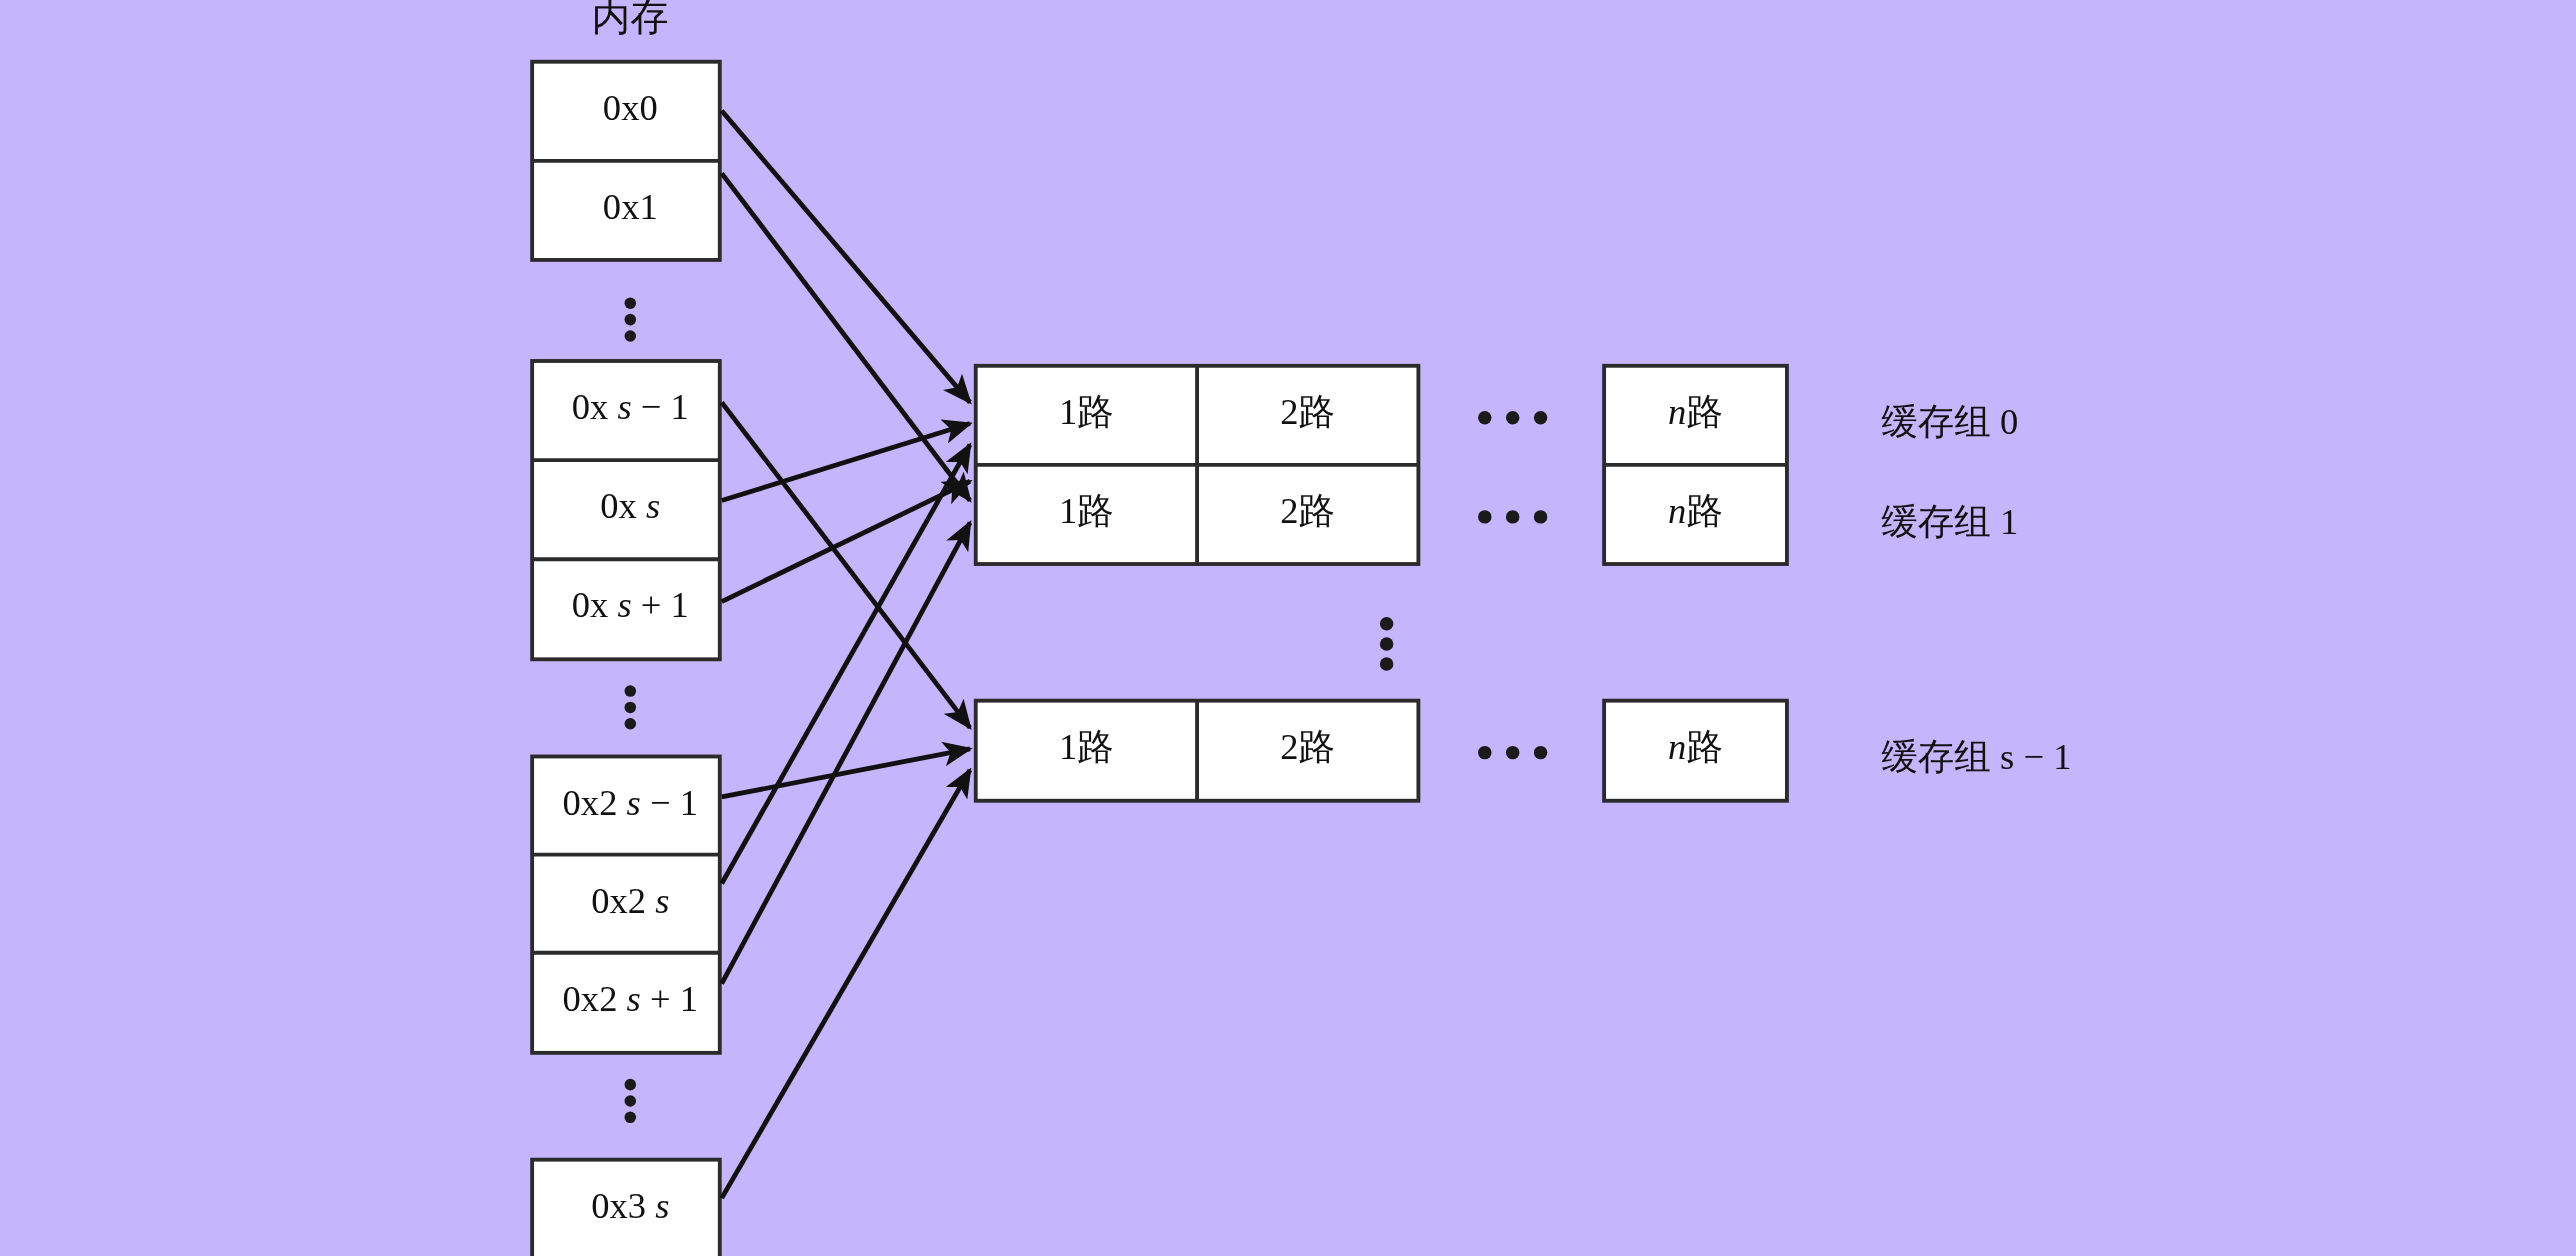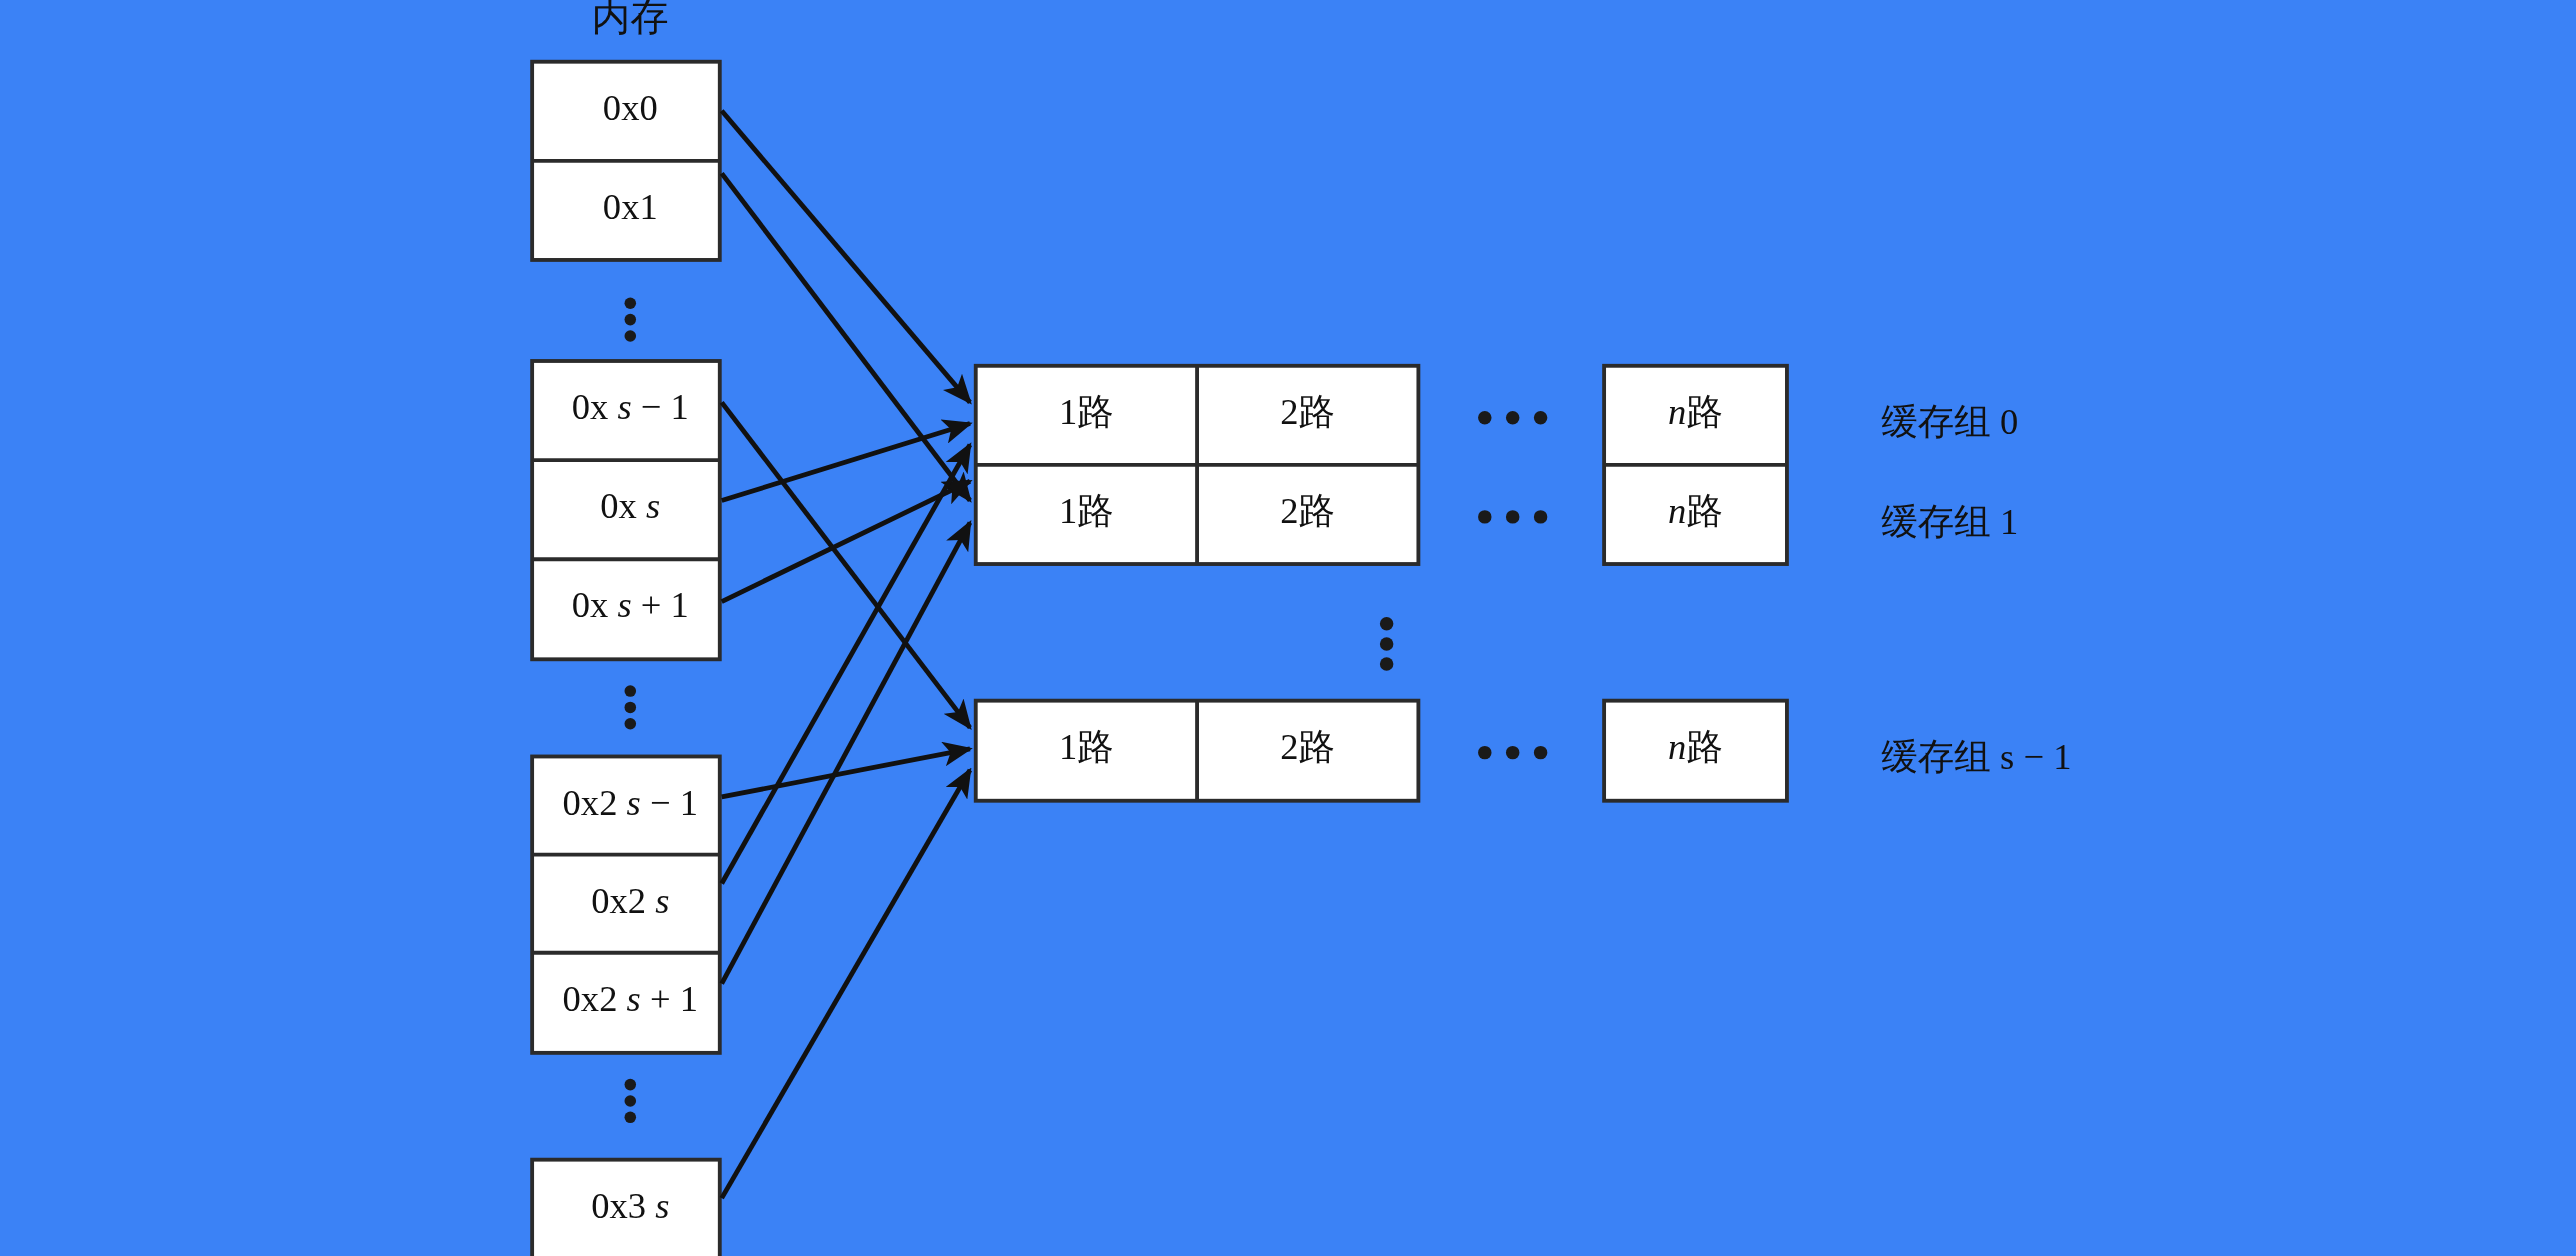--- a/index.html
+++ b/index.html
@@ -7,21 +7,21 @@
     padding: 0;
     background: #ffffff;
   }
   body {
     font-family: "Liberation Serif", "DejaVu Serif", serif;
   }
   #stage {
     position: relative;
     width: 2576px;
     height: 1257px;
-    background: #3b82f6;
+    background: #c4b5fd;
     overflow: hidden;
   }
   svg#diagram {
     position: absolute;
     top: 0;
     left: 0;
     width: 2576px;
     height: 1257px;
   }
   .box-rect {

